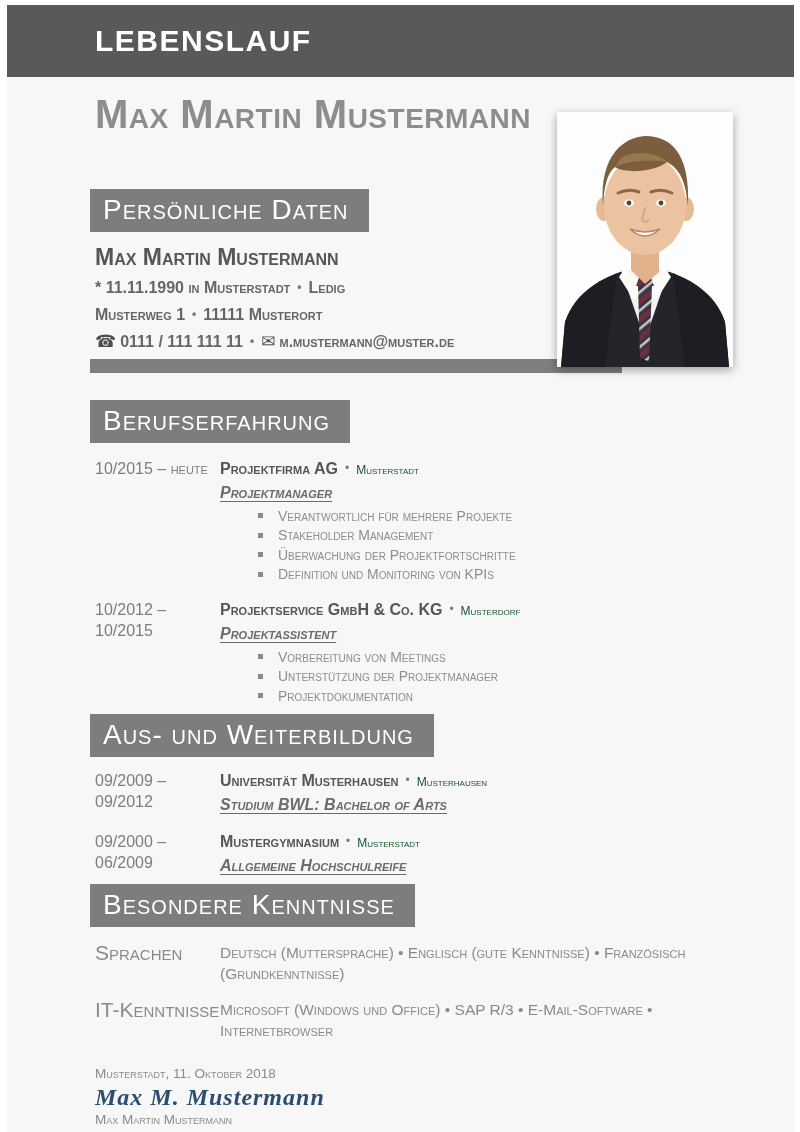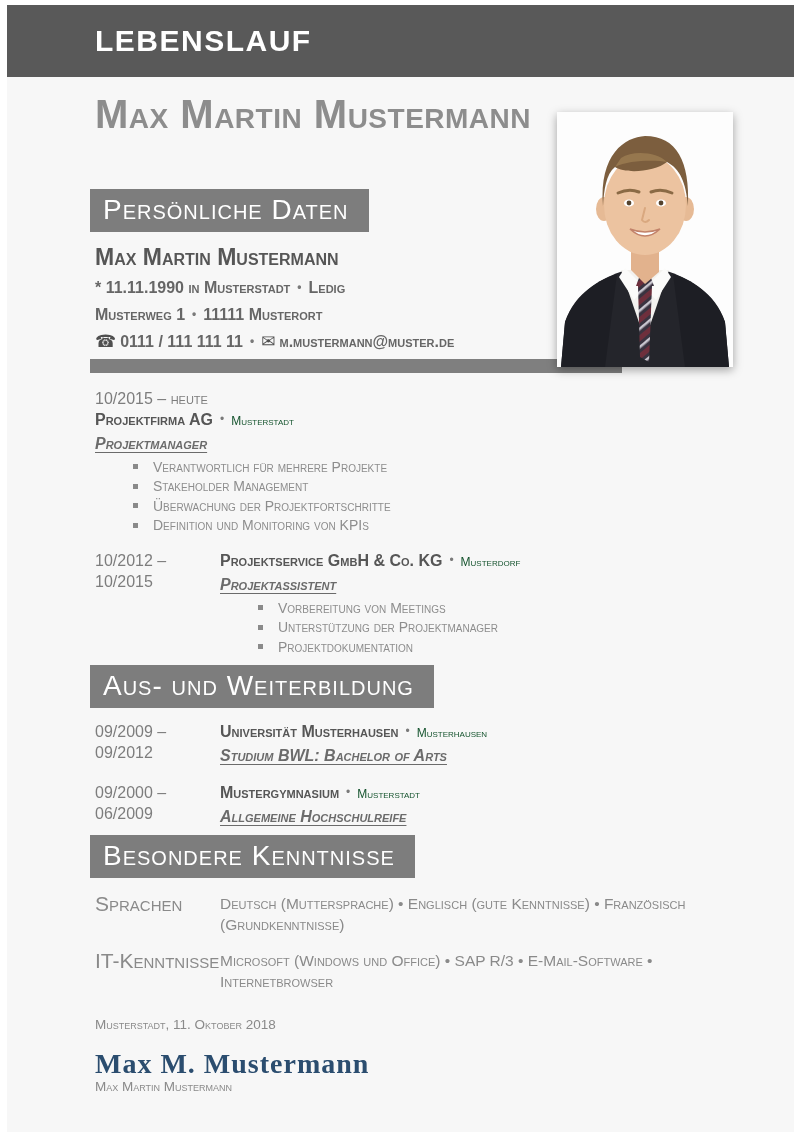--- a/index.html
+++ b/index.html
@@ -51,21 +51,21 @@
   .p-line {
     font-variant:small-caps; font-weight:bold; font-size:16px; line-height:27px;
     color:#666666;
   }
   .sep { color:#7a7a7a; margin:0 7px; font-size:12px; vertical-align:2px; }
   .c-icon { font-weight:400; font-size:17px; margin-right:4px; color:#4f4f4f; }
   
   .divider { margin:4px 0 0 83px; width:532px; height:14px; background:#7f7f7f; }
   
   .row { display:flex; margin-left:88px; }
-  .row-job1  { margin-top:15px;flex-direction:column; }
+  .row-job1  { margin-top:15px; }
   .row-job2  { margin-top:15px;justify-content:space-between; }
   .row-edu1  { margin-top:13px; }
   .row-edu2  { margin-top:16px; }
   .row-skill { margin-top:15px; }
   .col-date {
     width:125px; flex:none; font-variant:small-caps; font-size:16px;
     color:#7d7d7d; line-height:21px;
   }
   .col-content { flex:1; }
   .company-line { line-height:21px; }
@@ -83,23 +83,23 @@
   
   .skill-label { width:125px; flex:none; font-variant:small-caps; font-size:21px; color:#8a8a8a; line-height:21px; }
   .skill-value {
     max-width:525px; font-variant:small-caps; font-size:15.5px;
     color:#8a8a8a; line-height:21px;
   }
   
   .footer { margin:24px 0 0 88px; }
   .place-date { font-variant:small-caps; font-size:13.5px; line-height:17px; color:#8a8a8a; }
   .signature {
-    display:inline-block; margin-top:18px;
-    font-family:"Liberation Serif", serif; font-weight:bold;
-    font-size:28px; line-height:26px; color:#2b4d6f; letter-spacing:1px;
+    display:inline-block; margin-top:2px;
+    font-family:"Liberation Serif", serif; font-style:italic; font-weight:bold;
+    font-size:24px; line-height:26px; color:#2b4d6f; letter-spacing:1px;
   }
   .sig-name { margin-top:2px; font-variant:small-caps; font-size:13.5px; line-height:16px; color:#8a8a8a; }
 </style>
 </head>
 <body>
 
 <div class="page">
 
   
   <div class="topbar">
@@ -168,20 +168,21 @@
     </div>
     <div class="p-line">
       <span class="c-icon">☎</span><span>0111 / 111 111 11</span><span class="sep">•</span><span class="c-icon">✉</span><span>m.mustermann@muster.de</span>
     </div>
   </div>
 
   
   <div class="divider"></div>
 
   
+  <div class="section-box sb-exp">Berufserfahrung</div>
 
   <div class="row row-job1">
     <div class="col-date">10/2015 – heute</div>
     <div class="col-content">
       <div class="company-line">
         <span class="company">Projektfirma AG</span><span class="sep">•</span><span class="loc">Musterstadt</span>
       </div>
       <div class="role">Projektmanager</div>
       <div class="bullets">
         <div class="bullet-row">

